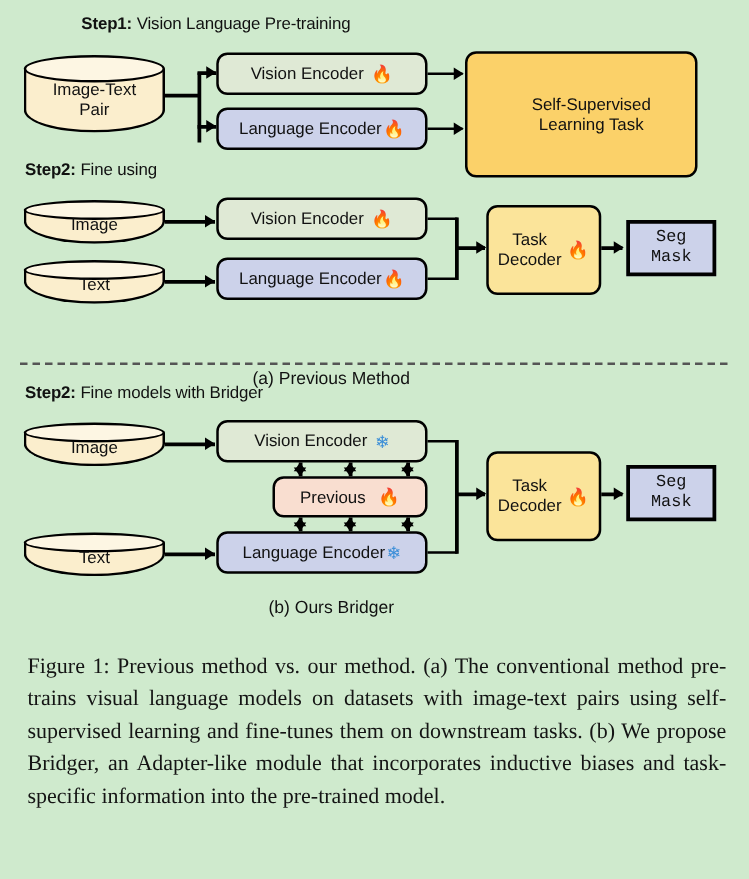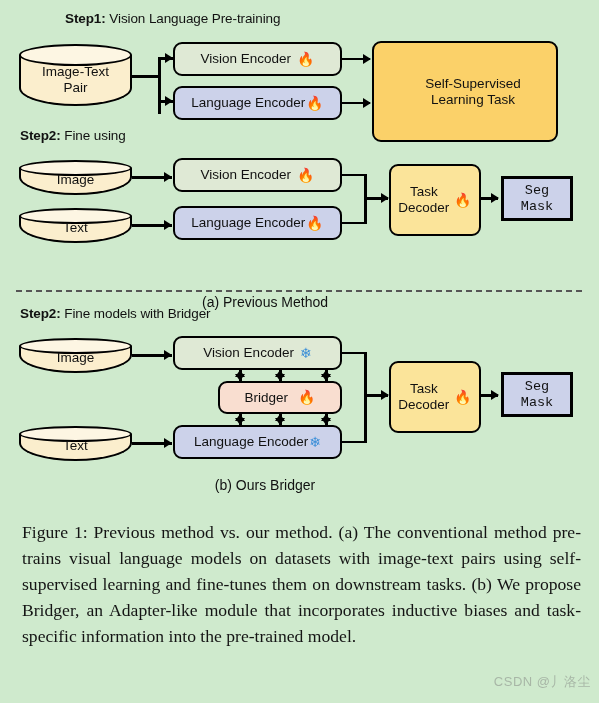--- a/index.html
+++ b/index.html
@@ -279,21 +279,21 @@
 
   <div class="box fill-vision" style="left:173px;top:336px;width:169px;height:34px;">
     <div class="inner">
       <span class="label">Vision Encoder</span>
       <span class="ico snow">❄</span>
     </div>
   </div>
 
   <div class="box fill-bridger" style="left:218px;top:381px;width:124px;height:33px;">
     <div class="inner" style="gap:10px;">
-      <span class="label">Bridger</span>
+      <span class="label">Previous</span>
       <span class="ico">🔥</span>
     </div>
   </div>
 
   <div class="box fill-lang" style="left:173px;top:425px;width:169px;height:34px;">
     <div class="inner" style="gap:1px;">
       <span class="label">Language Encoder</span>
       <span class="ico snow">❄</span>
     </div>
   </div>
@@ -341,15 +341,14 @@
 
   <div class="box sharp fill-seg" style="left:501px;top:372px;width:72px;height:45px;">
     <span class="label">Seg
 Mask</span>
   </div>
 
   <div class="caption" style="left:0;top:477px;width:530px;">(b) Ours Bridger</div>
 
   <div class="fig-caption">Figure 1: Previous method vs. our method. (a) The conventional method pre-trains visual language models on datasets with image-text pairs using self-supervised learning and fine-tunes them on downstream tasks. (b) We propose Bridger, an Adapter-like module that incorporates inductive biases and task-specific information into the pre-trained model.</div>
 
-  <div class="watermark">CSDN @丿洛尘</div>
 
 </div>
 
 </body></html>

